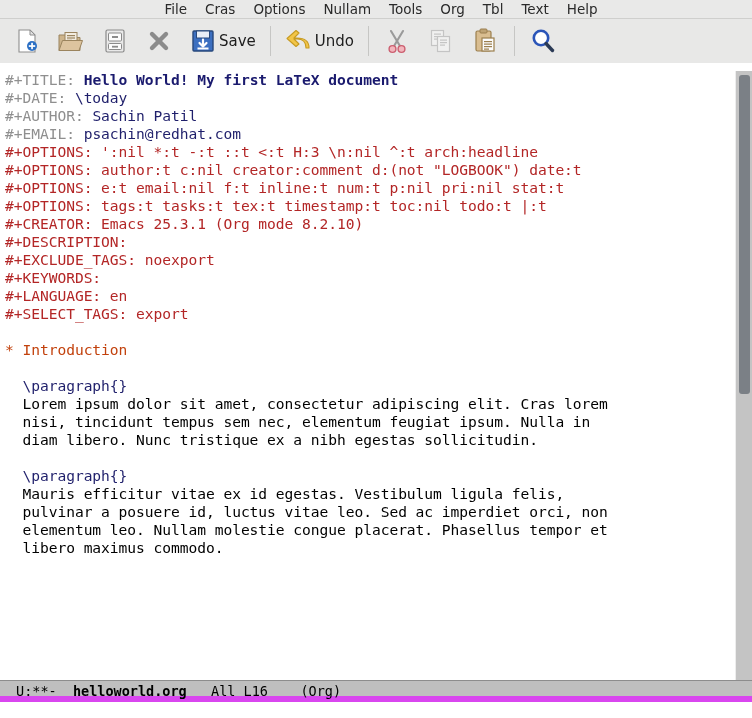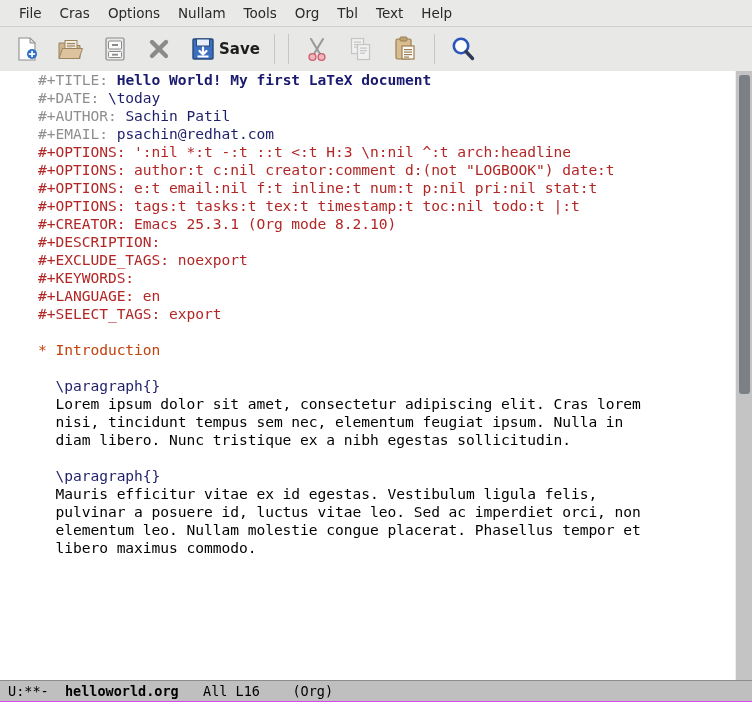--- a/index.html
+++ b/index.html
@@ -10,27 +10,28 @@
   body {
     width: 752px;
     height: 718px;
     font-family: "DejaVu Sans", sans-serif;
     overflow: hidden;
     position: relative;
   }
 
   
   #menubar {
-    height: 27px;
+    height: 19px;
     background: #e9e9e8;
     border-bottom: 1px solid #cfcfcd;
     display: flex;
     align-items: center;
     padding-left: 10px;
     box-sizing: border-box;
+    justify-content: center;
   }
   .menu-item {
     font-family: "DejaVu Sans", sans-serif;
     font-size: 13.5px;
     color: #2a2a2a;
     padding: 0 9px;
     line-height: 26px;
     cursor: default;
     white-space: nowrap;
   }
@@ -50,21 +51,20 @@
     height: 36px;
     padding: 0 4px;
     margin-right: 6px;
     cursor: default;
   }
   .tb-btn .tb-label {
     font-family: "DejaVu Sans", sans-serif;
     font-size: 15px;
     color: #1d1d1d;
     margin-left: 1px;
-    font-weight: bold;
   }
   .tb-sep {
     width: 1px;
     height: 30px;
     background: #c6c6c4;
     margin: 0 9px 0 4px;
   }
   .tb-icon { width: 30px; height: 30px; display: block; }
 
   
@@ -86,21 +86,21 @@
     position: absolute;
     left: 5px;
     top: 0;
     width: 720px;
     font-family: "DejaVu Sans Mono", monospace;
     font-size: 14.6px;
     line-height: 18px;
     white-space: pre;
     letter-spacing: -0.05px;
   }
-  .ln { height: 18px; margin-left: 33px; }
+  .ln { height: 18px; }
   .kw     { color: #8f8f8f; }            
   .val    { color: #1f1f6b; }            
   .valb   { color: #1a1a6e; font-weight: bold; }
   .red    { color: #b32626; }            
   .head1  { color: #c2410c; }            
   .body   { color: #000000; }
   .latex  { color: #1f1f6b; text-align: right; }
 
   
   #scrollbar {
@@ -125,28 +125,28 @@
 
   
   #modeline {
     position: absolute;
     left: 0;
     top: 680px;
     width: 752px;
     height: 22px;
     background: #bfbfbf;
     border-top: 1px solid #8d8d8d;
-    border-bottom: 1px solid #d946ef;
+    border-bottom: 6px solid #d946ef;
     box-sizing: border-box;
     font-family: "DejaVu Sans Mono", monospace;
     font-size: 13.5px;
     line-height: 20px;
     color: #000000;
     white-space: pre;
-    padding-left: 8px;
+    padding-left: 16px;
   }
   #modeline .ml-file { font-weight: bold; }
 
   #echo-area {
     position: absolute;
     left: 0;
     top: 702px;
     width: 752px;
     height: 16px;
     background: #ffffff;
@@ -214,20 +214,26 @@
       <rect x="5" y="5" width="20" height="20" rx="1" fill="#3c6fc0" stroke="#27487c" stroke-width="1.4"></rect>
       <rect x="8.5" y="5" width="13" height="7" fill="#e8eef7" stroke="#27487c" stroke-width="1"></rect>
       <path d="M15 13.5 v6 M11.5 17 l3.5 3.5 l3.5 -3.5" stroke="#ffffff" stroke-width="2.2" fill="none" stroke-linecap="round" stroke-linejoin="round"></path>
       <rect x="9.5" y="21.5" width="11" height="2" fill="#ffffff"></rect>
     </svg>
     <span class="tb-label">Save</span>
   </div>
 
   <div class="tb-sep"></div>
 
+  <div class="tb-btn">
+    <svg class="tb-icon" viewBox="0 0 30 30">
+      <path d="M25 22 c0 -7 -5 -10 -12 -10 h-3 l5 -5 l-3 -2.5 l-9 8 l9 8 l3 -2.5 l-5 -5 h3 c5 0 9 2 9 9 z" fill="#f2c548" stroke="#c79b22" stroke-width="1.1" stroke-linejoin="round"></path>
+    </svg>
+    <span class="tb-label">Undo</span>
+  </div>
 
   <div class="tb-sep"></div>
 
   <div class="tb-btn">
     <svg class="tb-icon" viewBox="0 0 30 30">
       <g stroke="#9a9a9a" stroke-width="2.1" fill="none" stroke-linecap="round">
         <line x1="9" y1="5" x2="18" y2="20"></line>
         <line x1="21" y1="5" x2="12" y2="20"></line>
       </g>
       <circle cx="10.5" cy="23" r="3.4" fill="#f2b6bd" stroke="#cc5f70" stroke-width="1.4"></circle>

